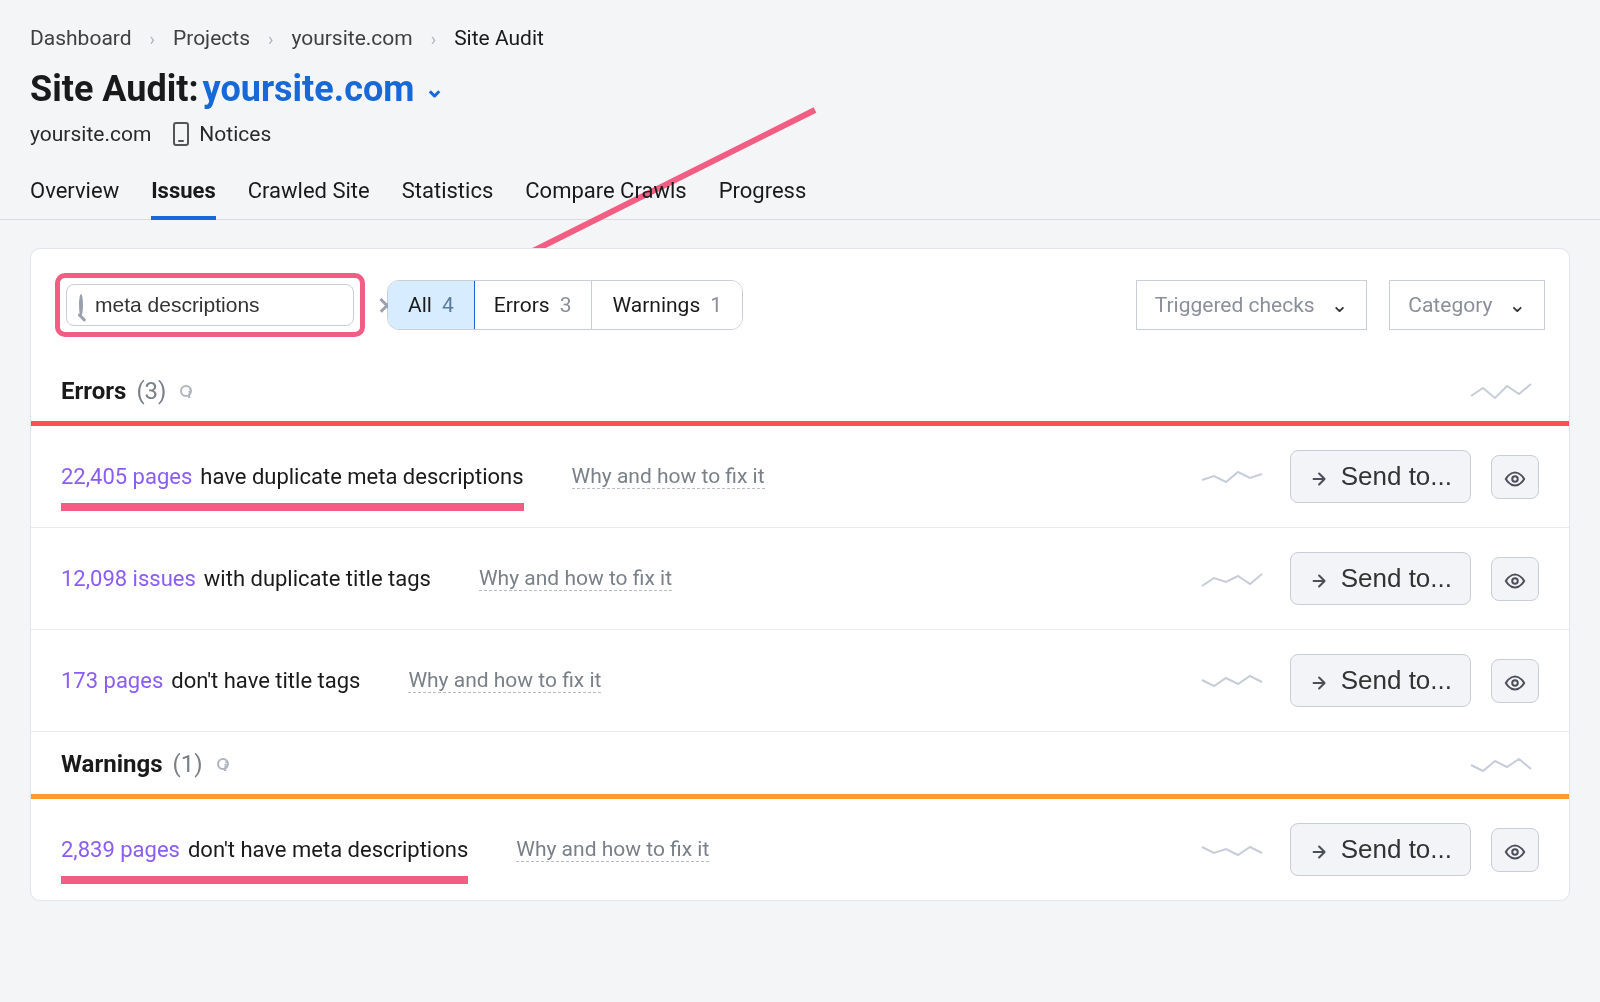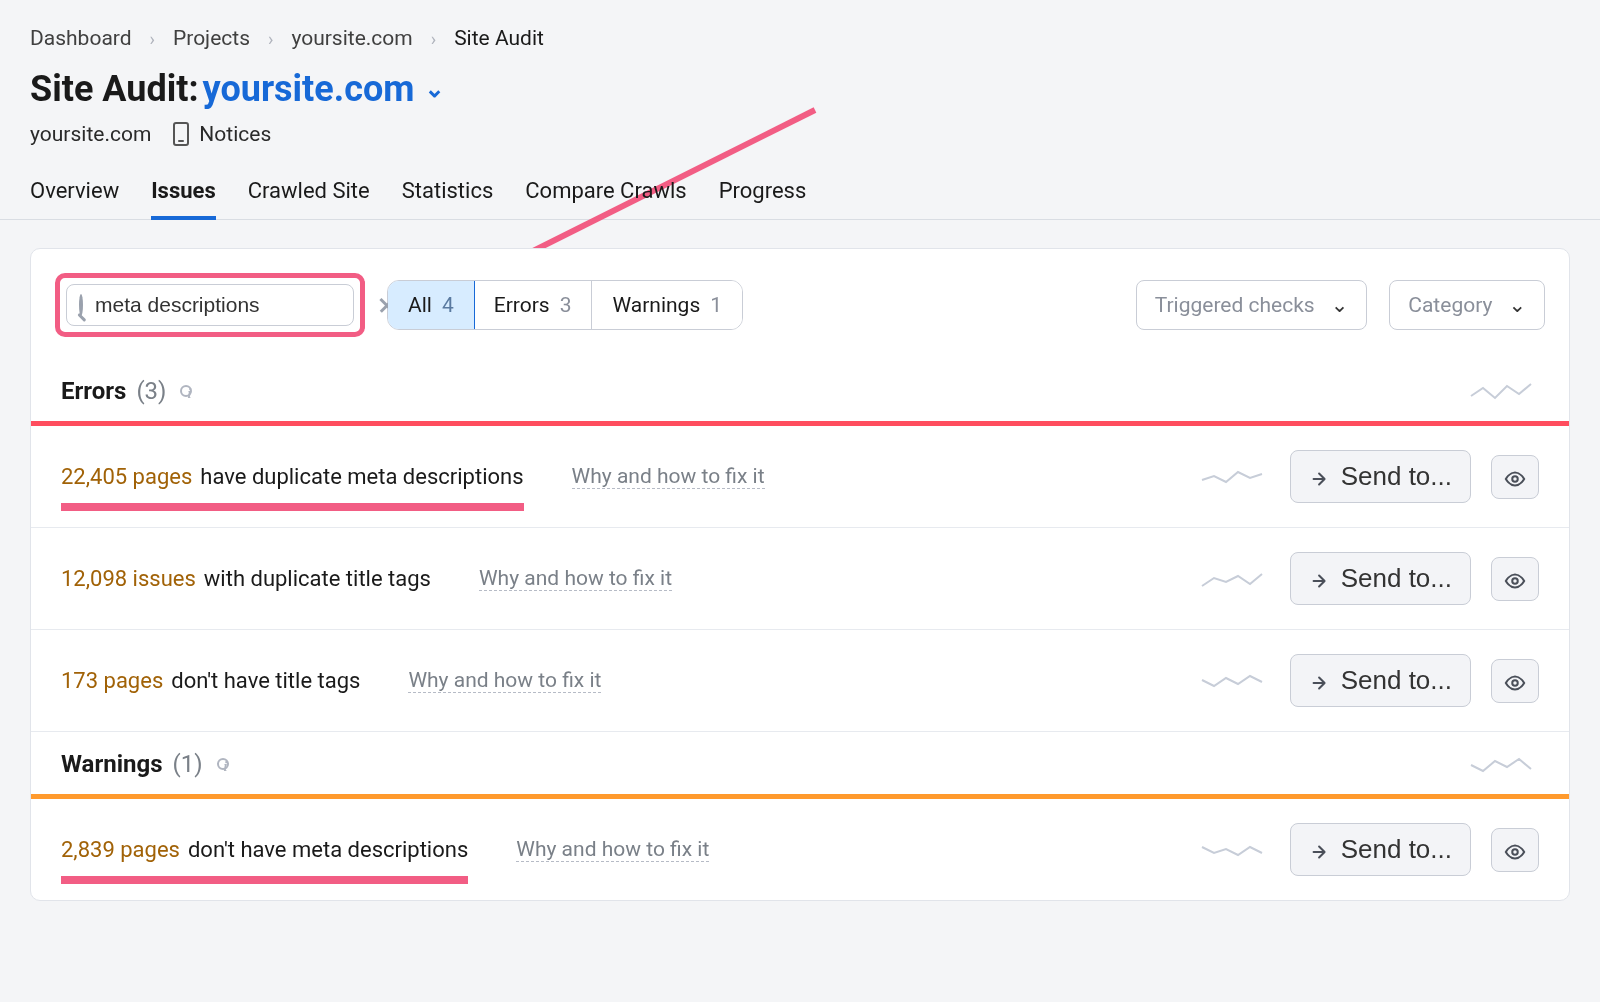--- a/index.html
+++ b/index.html
@@ -147,21 +147,21 @@
       border: 1.5px solid #1769d7;
       margin: -1px;
       z-index: 1;
       position: relative;
       border-radius: 8px 0 0 8px;
     }
     .seg.active .count { color: #5a7aa0; }
 
     .dropdown {
       border: 1px solid #c9cdd6;
-      border-radius: 8px;
+      border-radius: 0;
       padding: 12px 18px;
       font-size: 21px;
       color: #8a8f9a;
       display: inline-flex;
       align-items: center;
       gap: 16px;
       cursor: pointer;
       background:#fff;
     }
     .dropdown .caret { color:#333; }
@@ -186,21 +186,21 @@
 
     .issue-row {
       display: flex;
       align-items: center;
       padding: 24px 30px;
       border-bottom: 1px solid #e7eaef;
       gap: 20px;
     }
     .issue-row:last-child { border-bottom: none; }
     .issue-text { font-size: 22px; display:flex; align-items:baseline; gap: 8px;}
-    .issue-text .link { color: #a16207; text-decoration: none; cursor: pointer;}
+    .issue-text .link { color: #8b5cf6; text-decoration: none; cursor: pointer;}
     .fix-link { color:#7a8088; font-size: 21px; margin-left: 28px; border-bottom: 1px dashed #b6bbc6; cursor:pointer;}
     .row-spark { margin-left: auto; }
     .btn {
       border: 1px solid #c9cdd6;
       background: #f3f4f7;
       border-radius: 8px;
       padding: 10px 18px;
       font-size: 26px;
       color:#333;
       display:inline-flex; align-items:center; gap:10px;

